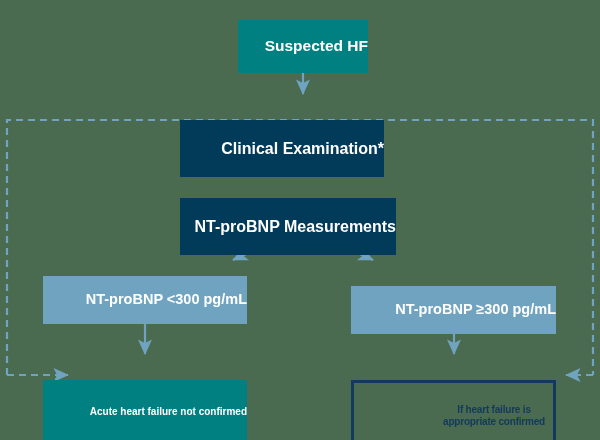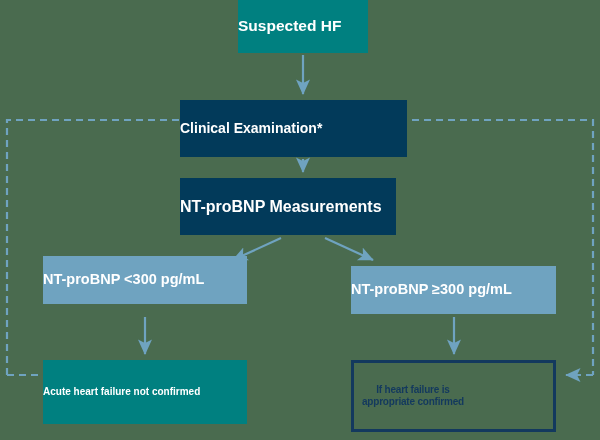--- a/index.html
+++ b/index.html
@@ -23,25 +23,26 @@
     left: 0;
     top: 0;
     width: 600px;
     height: 440px;
   }
   .node {
     position: absolute;
     box-sizing: border-box;
     display: flex;
     align-items: center;
-    justify-content: flex-start;
+    justify-content: flex-end;
     text-align: center;
     line-height: 1.2;
     font-weight: bold;
     z-index: 3;
+    margin-top: 20px;
   }
   .node-teal {
     background: #008080;
     color: #ffffff;
   }
   .node-navy {
     background: #023a5a;
     color: #ffffff;
   }
   .node-steel {
@@ -54,22 +55,22 @@
     border: 3px solid #13395e;
     letter-spacing: -0.2px;
   }
 
   
   #n-suspected {
     left: 238px; top: 0px; width: 130px; height: 53px;
     font-size: 15.5px;
   }
   #n-clinical {
-    left: 180px; top: 100px; width: 227px; height: 57px;
-    font-size: 14px;
+    left: 180px; top: 100px; width: 204px; height: 57px;
+    font-size: 16px;
   }
   #n-ntprobnp {
     left: 180px; top: 178px; width: 216px; height: 57px;
     font-size: 16px;
   }
   #n-low {
     left: 43px; top: 256px; width: 204px; height: 48px;
     font-size: 14.5px;
   }
   #n-high {

